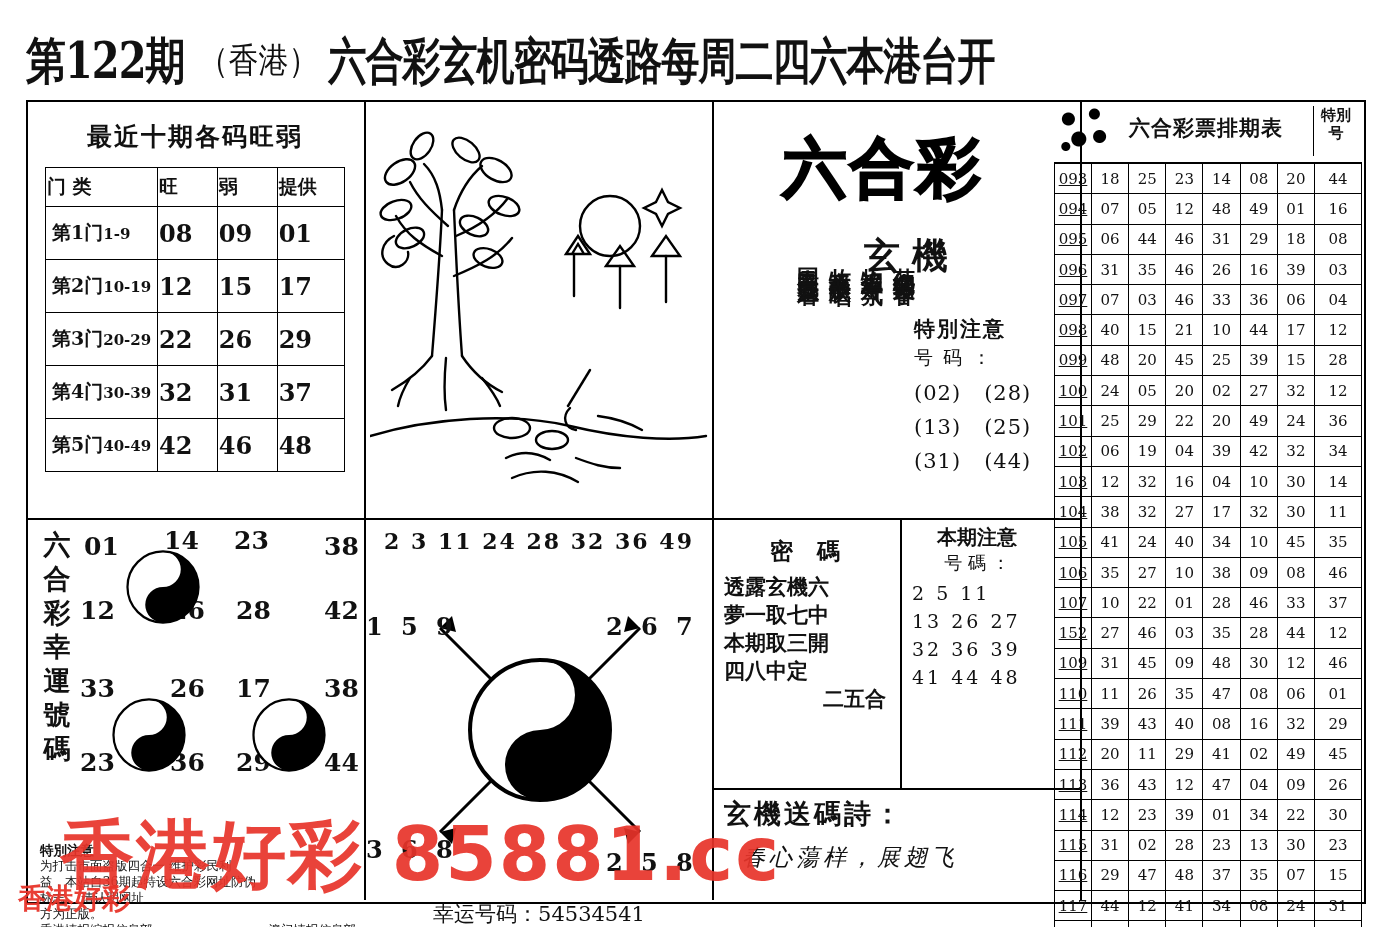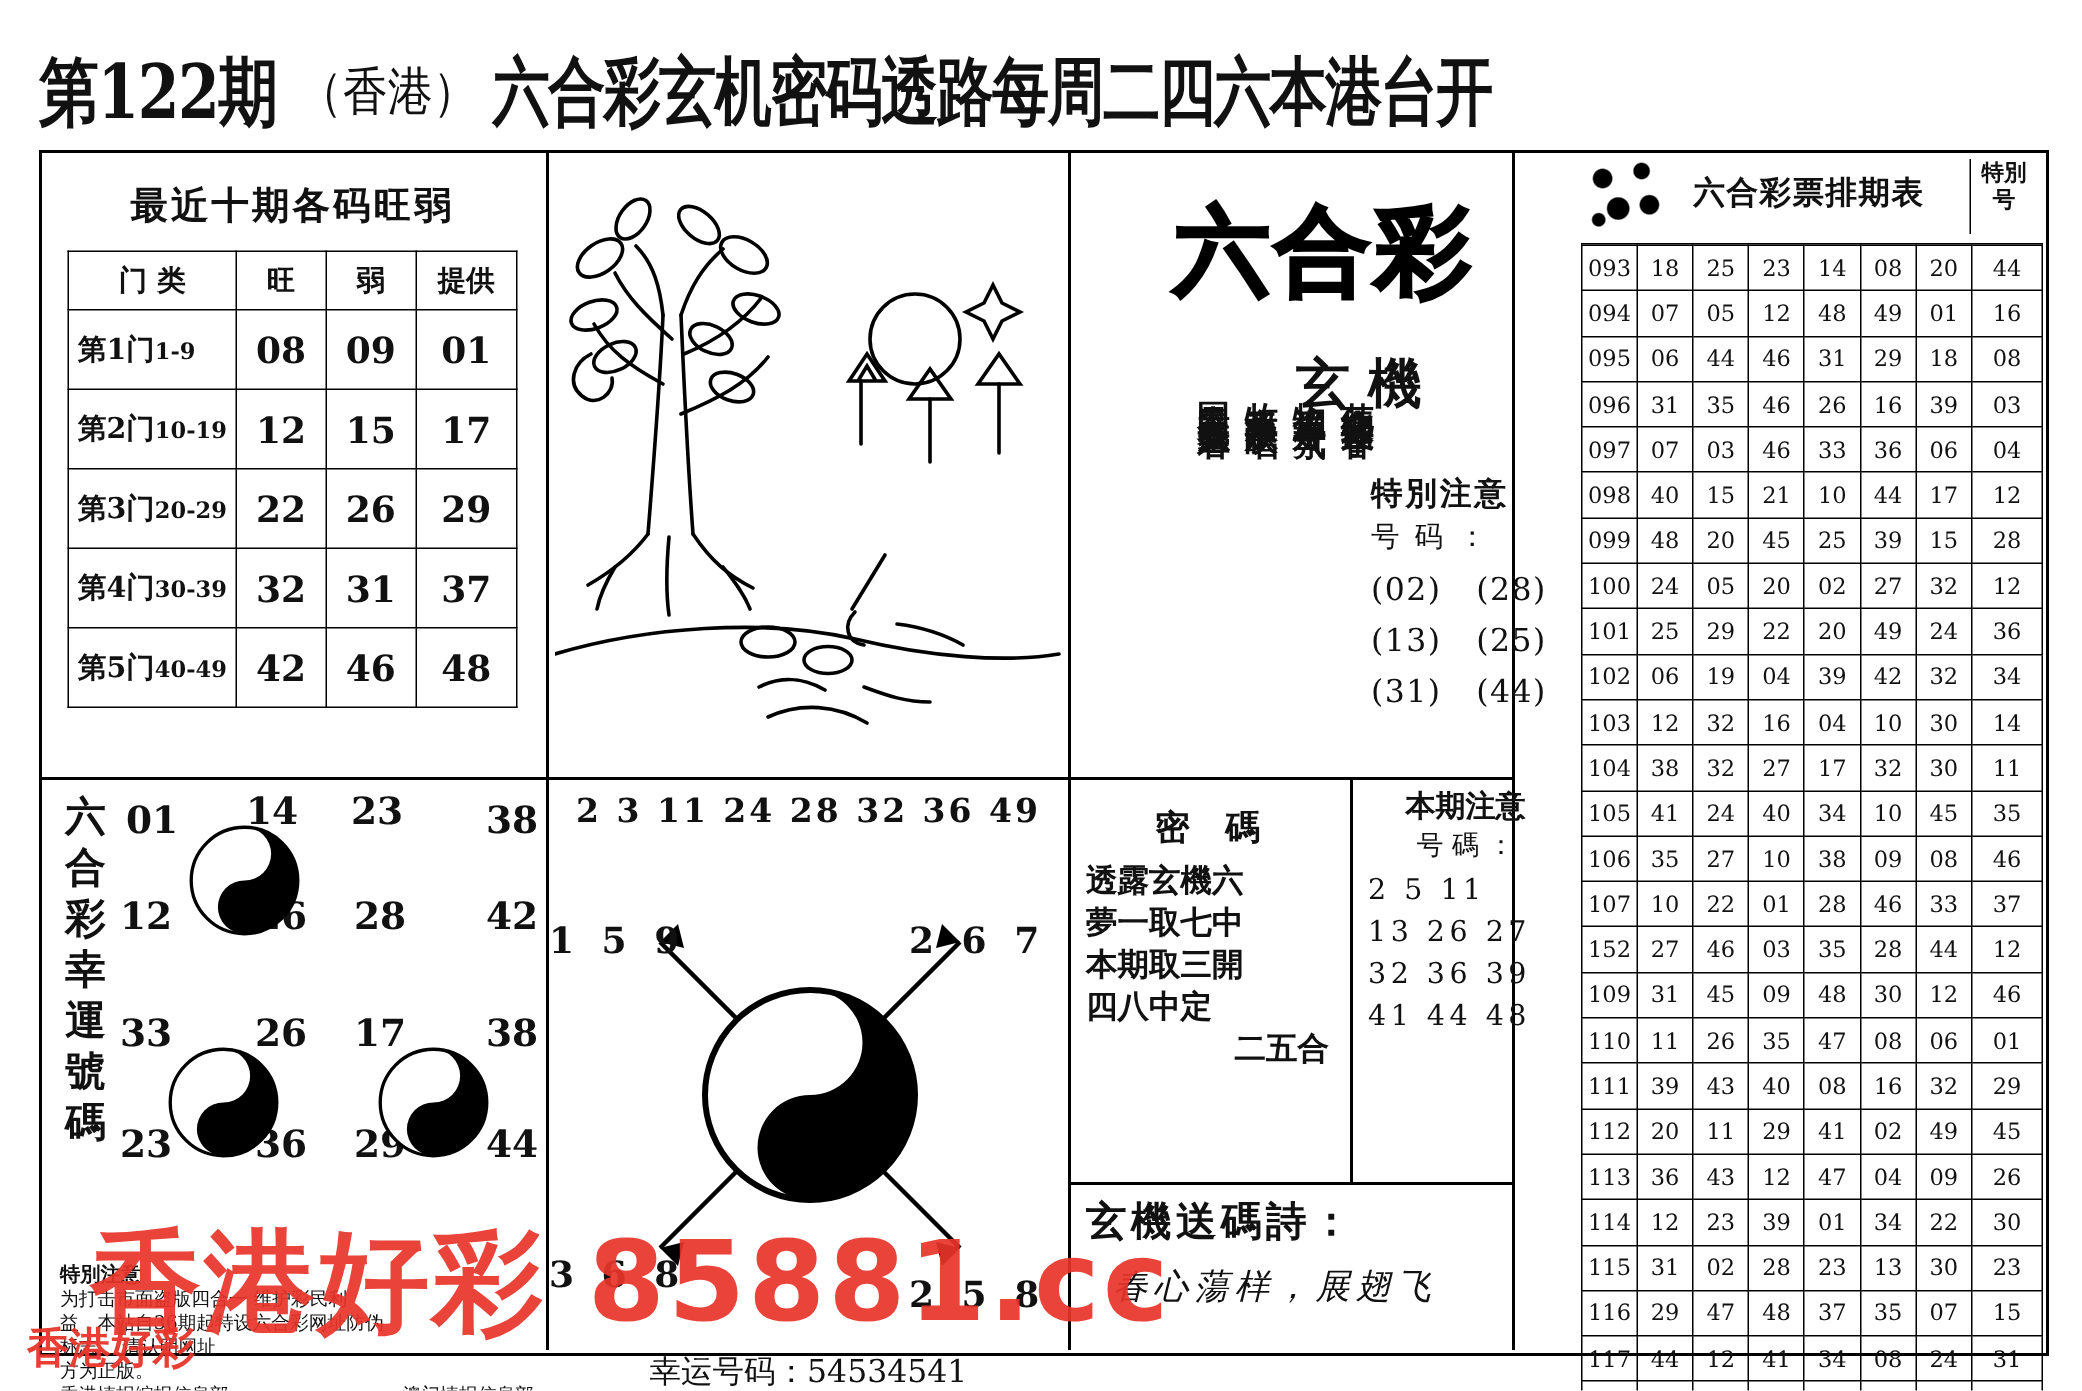--- a/index.html
+++ b/index.html
@@ -39,21 +39,21 @@
   
   .col-left{position:absolute;left:26px;top:100px;width:340px;height:800px;border-right:2px solid #000;box-sizing:border-box;}
   .lt-title{
     text-align:center;font-family:"DejaVu Serif","Liberation Serif",serif;
     font-weight:bold;font-size:25px;padding-top:20px;letter-spacing:2px;
   }
   table.wang{
     margin:14px auto 0;border-collapse:collapse;width:300px;
   }
   table.wang td,table.wang th{
-    border:1.5px solid #000;text-align:center;height:50px;
+    border:1.5px solid #000;text-align:left;height:50px;
     font-family:"DejaVu Serif","Liberation Serif",serif;
   }
   table.wang th{font-size:19px;font-weight:bold;height:36px;}
   table.wang td.cat{font-size:19px;font-weight:bold;width:104px;text-align:left;padding-left:6px;white-space:nowrap;}
   table.wang td.cat .rng{font-size:15px;}
   table.wang td.num{font-size:24px;font-weight:bold;}
 
   .lt-sep{position:absolute;left:0;top:418px;width:100%;border-top:2px solid #000;}
 
   .lucky{position:absolute;left:0;top:420px;width:338px;height:320px;}
@@ -81,21 +81,21 @@
     position:absolute;left:0;top:428px;width:100%;text-align:center;
     font-family:"DejaVu Serif","Liberation Serif",serif;font-size:22px;font-weight:bold;letter-spacing:2px;
   }
   .arrow-nums{position:absolute;font-family:"DejaVu Serif","Liberation Serif",serif;font-size:24px;font-weight:bold;letter-spacing:5px;}
   .lucky-code{
     position:absolute;left:0;top:800px;width:100%;text-align:center;
     font-family:"DejaVu Serif","Liberation Serif",serif;font-size:21px;
   }
 
   
-  .col-rmid{position:absolute;left:714px;top:100px;width:296px;height:800px;border-right:2px solid #000;box-sizing:border-box;}
+  .col-rmid{position:absolute;left:714px;top:100px;width:368px;height:800px;border-right:2px solid #000;box-sizing:border-box;}
   .logo-big{
     position:absolute;left:8px;top:8px;width:322px;height:120px;
     font-family:"DejaVu Serif","Liberation Serif",serif;
     font-weight:bold;font-size:64px;letter-spacing:3px;text-align:center;
     color:#000;-webkit-text-stroke:2px #000;
     line-height:120px;
   }
   .logo-sub{
     position:absolute;left:150px;top:132px;font-family:"DejaVu Serif","Liberation Serif",serif;
     font-weight:bold;font-size:36px;letter-spacing:12px;
@@ -162,21 +162,21 @@
   .sched-head .spec{
     position:absolute;right:4px;top:6px;width:44px;text-align:center;
     font-family:"DejaVu Serif","Liberation Serif",serif;font-size:15px;line-height:18px;font-weight:bold;
     border-left:1.5px solid #000;height:50px;
   }
   table.sched{border-collapse:collapse;width:100%;}
   table.sched td{
     border:1px solid #000;text-align:center;height:27.3px;
     font-family:"DejaVu Serif","Liberation Serif",serif;font-size:15px;
   }
-  table.sched td.idx{width:34px;}
+  table.sched td.idx{width:34px;text-decoration:underline;}
   table.sched td.sp{width:44px;}
 
   
   .wm-big{
     position:absolute;left:60px;top:806px;
     font-family:"DejaVu Sans","Liberation Sans",sans-serif;
     font-weight:bold;font-size:74px;color:#e8342a;opacity:.92;letter-spacing:2px;
     white-space:nowrap;pointer-events:none;
   }
   .wm-small{

